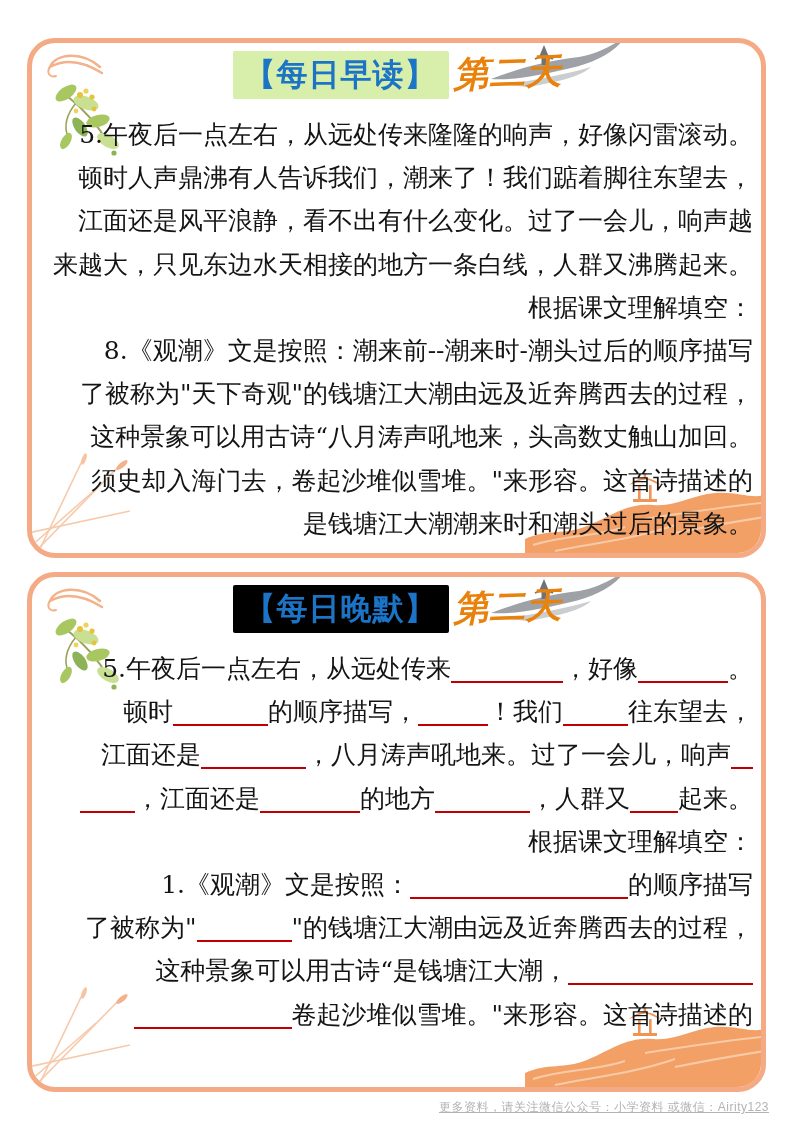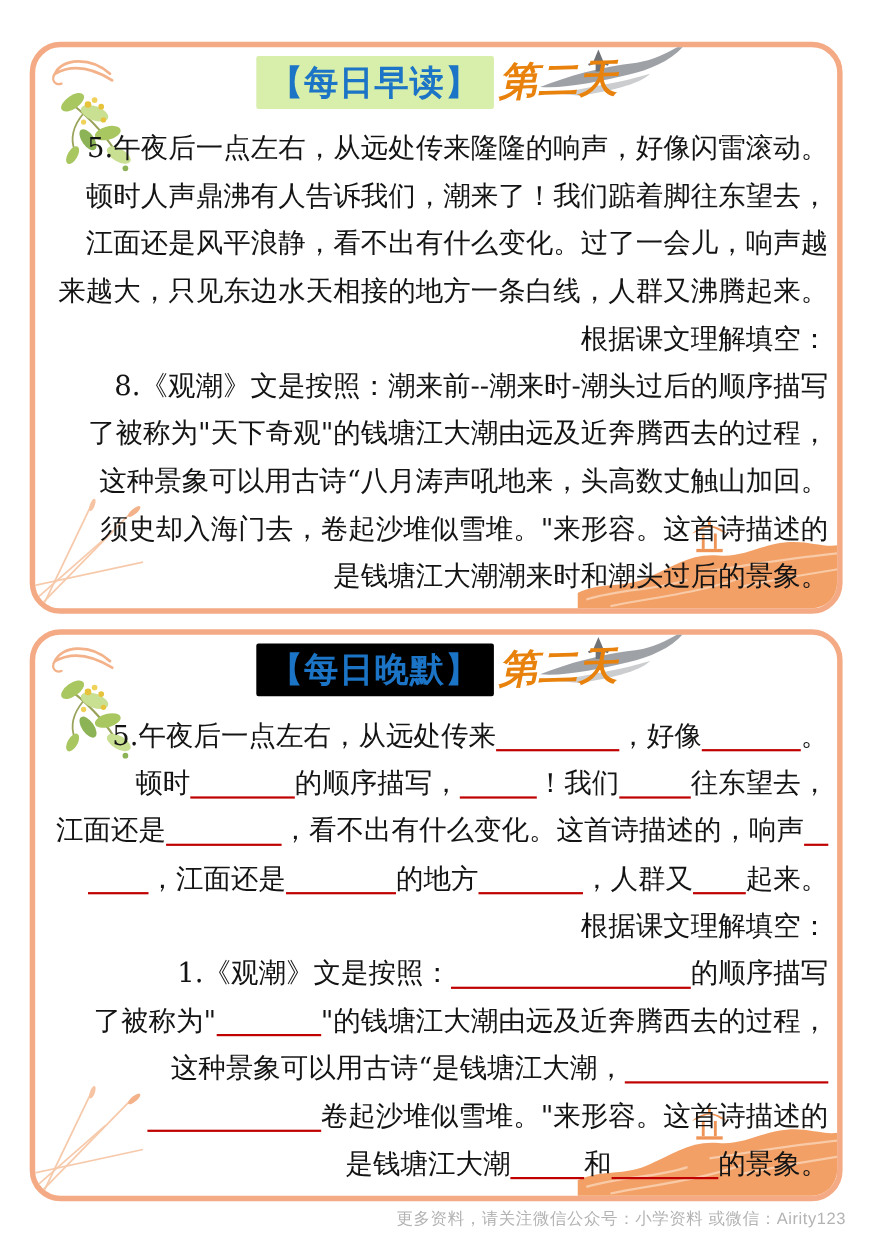--- a/index.html
+++ b/index.html
@@ -46,23 +46,24 @@
     border-bottom:2.5px solid var(--blank-color,#c00000);
     vertical-align:-6px;
   }
 
   .flower-art{position:absolute;left:4px;top:2px;z-index:1;}
   .reed-art{position:absolute;left:-6px;bottom:-6px;z-index:0;}
   .wave-art{position:absolute;right:-4px;bottom:-4px;z-index:1;}
 
   .footer-note{
     position:absolute;right:24px;top:1099px;
-    font-size:15px;color:var(--footer-color,#b3b3b3);
+    font-size:12px;color:var(--footer-color,#b3b3b3);
     font-family:"Liberation Sans","DejaVu Sans",sans-serif;
     letter-spacing:.5px;
+    text-decoration:underline;
   }
 </style>
 </head>
 <body>
 
 <div class="panel" id="panel-0">
 
   <svg class="flower-art" width="120" height="125" viewBox="0 0 120 125">
     <path d="M64 22 C46 6 20 8 14 22 C32 12 50 18 66 28" fill="none" stroke="#f3b289" stroke-width="2.5" stroke-linecap="round"></path>
     <path d="M14 22 C10 28 14 33 20 31" fill="none" stroke="#f3b289" stroke-width="2" stroke-linecap="round"></path>
@@ -167,28 +168,27 @@
         <rect x="54.5" y="22" width="5" height="8" fill="#6f7377"></rect>
         <path d="M48 24 q9 -5 18 0" fill="none" stroke="#6f7377" stroke-width="2"></path>
       </svg>
       <span class="title-box" style="background-color: #000000;">【每日晚默】</span><span class="day-label">第二天</span>
     </div>
   </div>
 
   <div class="panel-body">
       <div class="text-line"><span>5.午夜后一点左右，从远处传来</span><span class="blank" style="width: 112px;"></span><span>，好像</span><span class="blank" style="width: 90px;"></span><span>。</span></div>
       <div class="text-line"><span>顿时</span><span class="blank" style="width: 95px;"></span><span>的顺序描写，</span><span class="blank" style="width: 70px;"></span><span>！我们</span><span class="blank" style="width: 65px;"></span><span>往东望去，</span></div>
-      <div class="text-line"><span>江面还是</span><span class="blank" style="width: 105px;"></span><span>，看不出有什么变化。这首诗描述的，响声</span><span class="blank" style="width: 22px;"></span></div>
+      <div class="text-line"><span>江面还是</span><span class="blank" style="width: 105px;"></span><span>，八月涛声吼地来。过了一会儿，响声</span><span class="blank" style="width: 22px;"></span></div>
       <div class="text-line"><span class="blank" style="width: 55px;"></span><span>，江面还是</span><span class="blank" style="width: 100px;"></span><span>的地方</span><span class="blank" style="width: 95px;"></span><span>，人群又</span><span class="blank" style="width: 48px;"></span><span>起来。</span></div>
       <div class="text-line"><span>根据课文理解填空：</span></div>
       <div class="text-line"><span>1.《观潮》文是按照：</span><span class="blank" style="width: 218px;"></span><span>的顺序描写</span></div>
       <div class="text-line"><span>了被称为"</span><span class="blank" style="width: 95px;"></span><span>"的钱塘江大潮由远及近奔腾西去的过程，</span></div>
       <div class="text-line"><span>这种景象可以用古诗“是钱塘江大潮，</span><span class="blank" style="width: 185px;"></span></div>
       <div class="text-line"><span class="blank" style="width: 158px;"></span><span>卷起沙堆似雪堆。"来形容。这首诗描述的</span></div>
-      <div class="text-line"><span>是钱塘江大潮</span><span class="blank" style="width: 67px;"></span><span>和</span><span class="blank" style="width: 97px;"></span><span>的景象。</span></div>
     </div>
 
   <svg class="reed-art" width="150" height="110" viewBox="0 0 150 110">
     <g stroke="#f6c4a2" stroke-width="1.6" fill="none" opacity="0.9">
       <path d="M6 106 L96 14"></path>
         <path d="M12 104 L58 8"></path>
         <path d="M2 84 L104 62"></path>
         <path d="M4 98 L70 40"></path>
     </g>
     <ellipse cx="96" cy="16" rx="7" ry="2.5" fill="#f3b289" transform="rotate(-40 96 16)"></ellipse>

